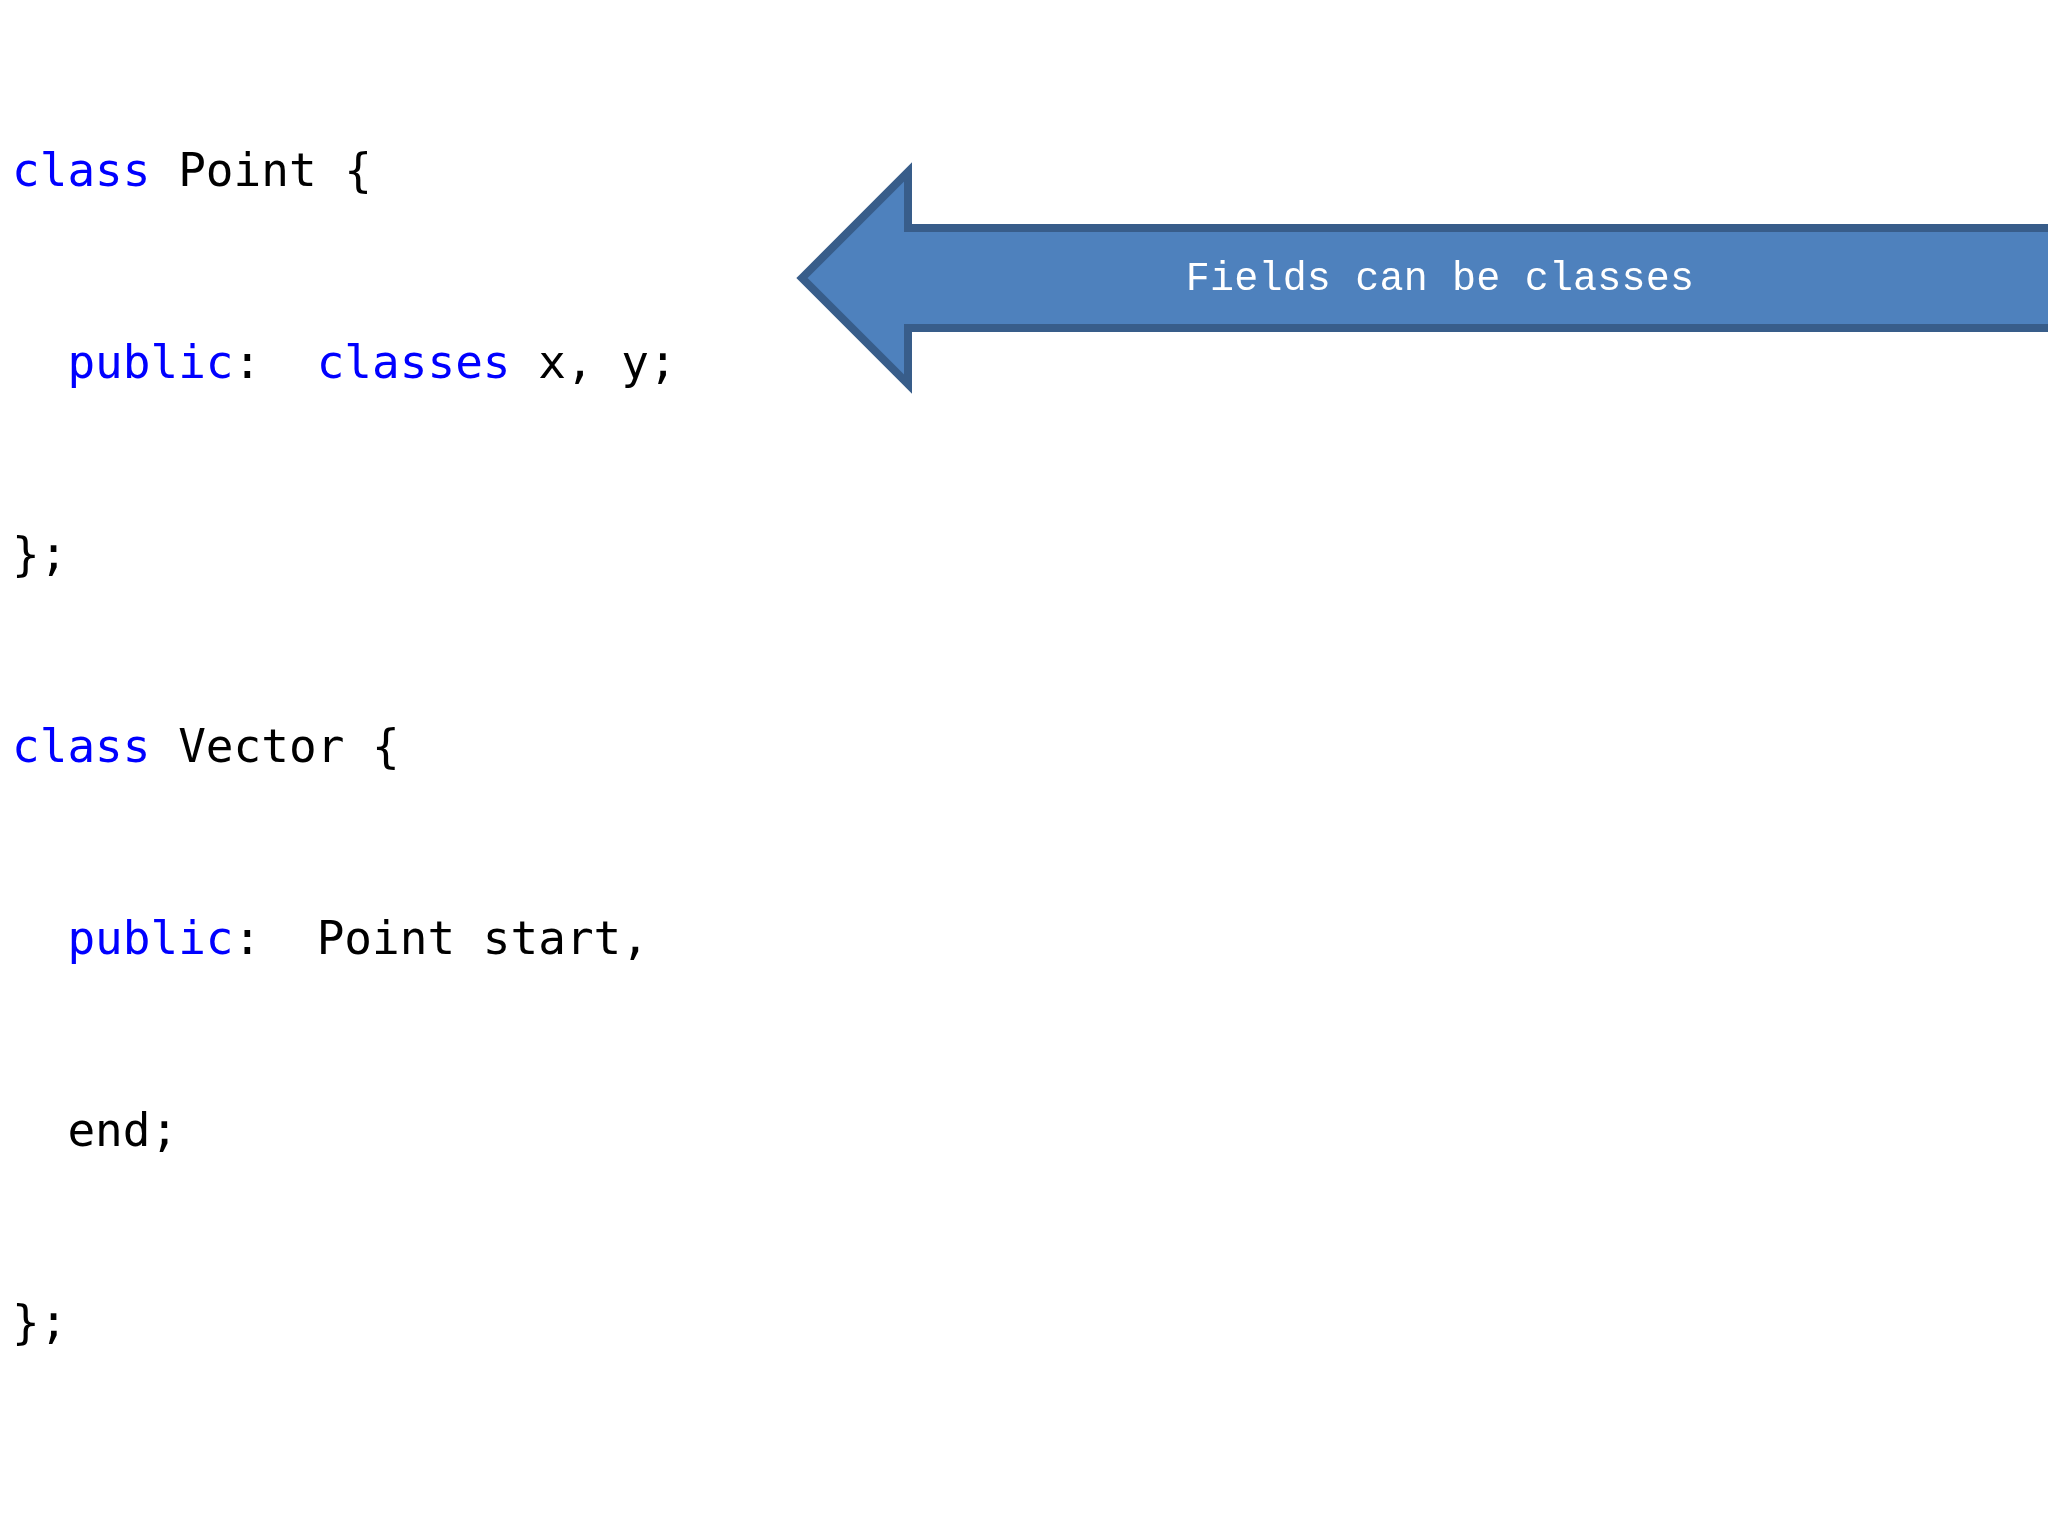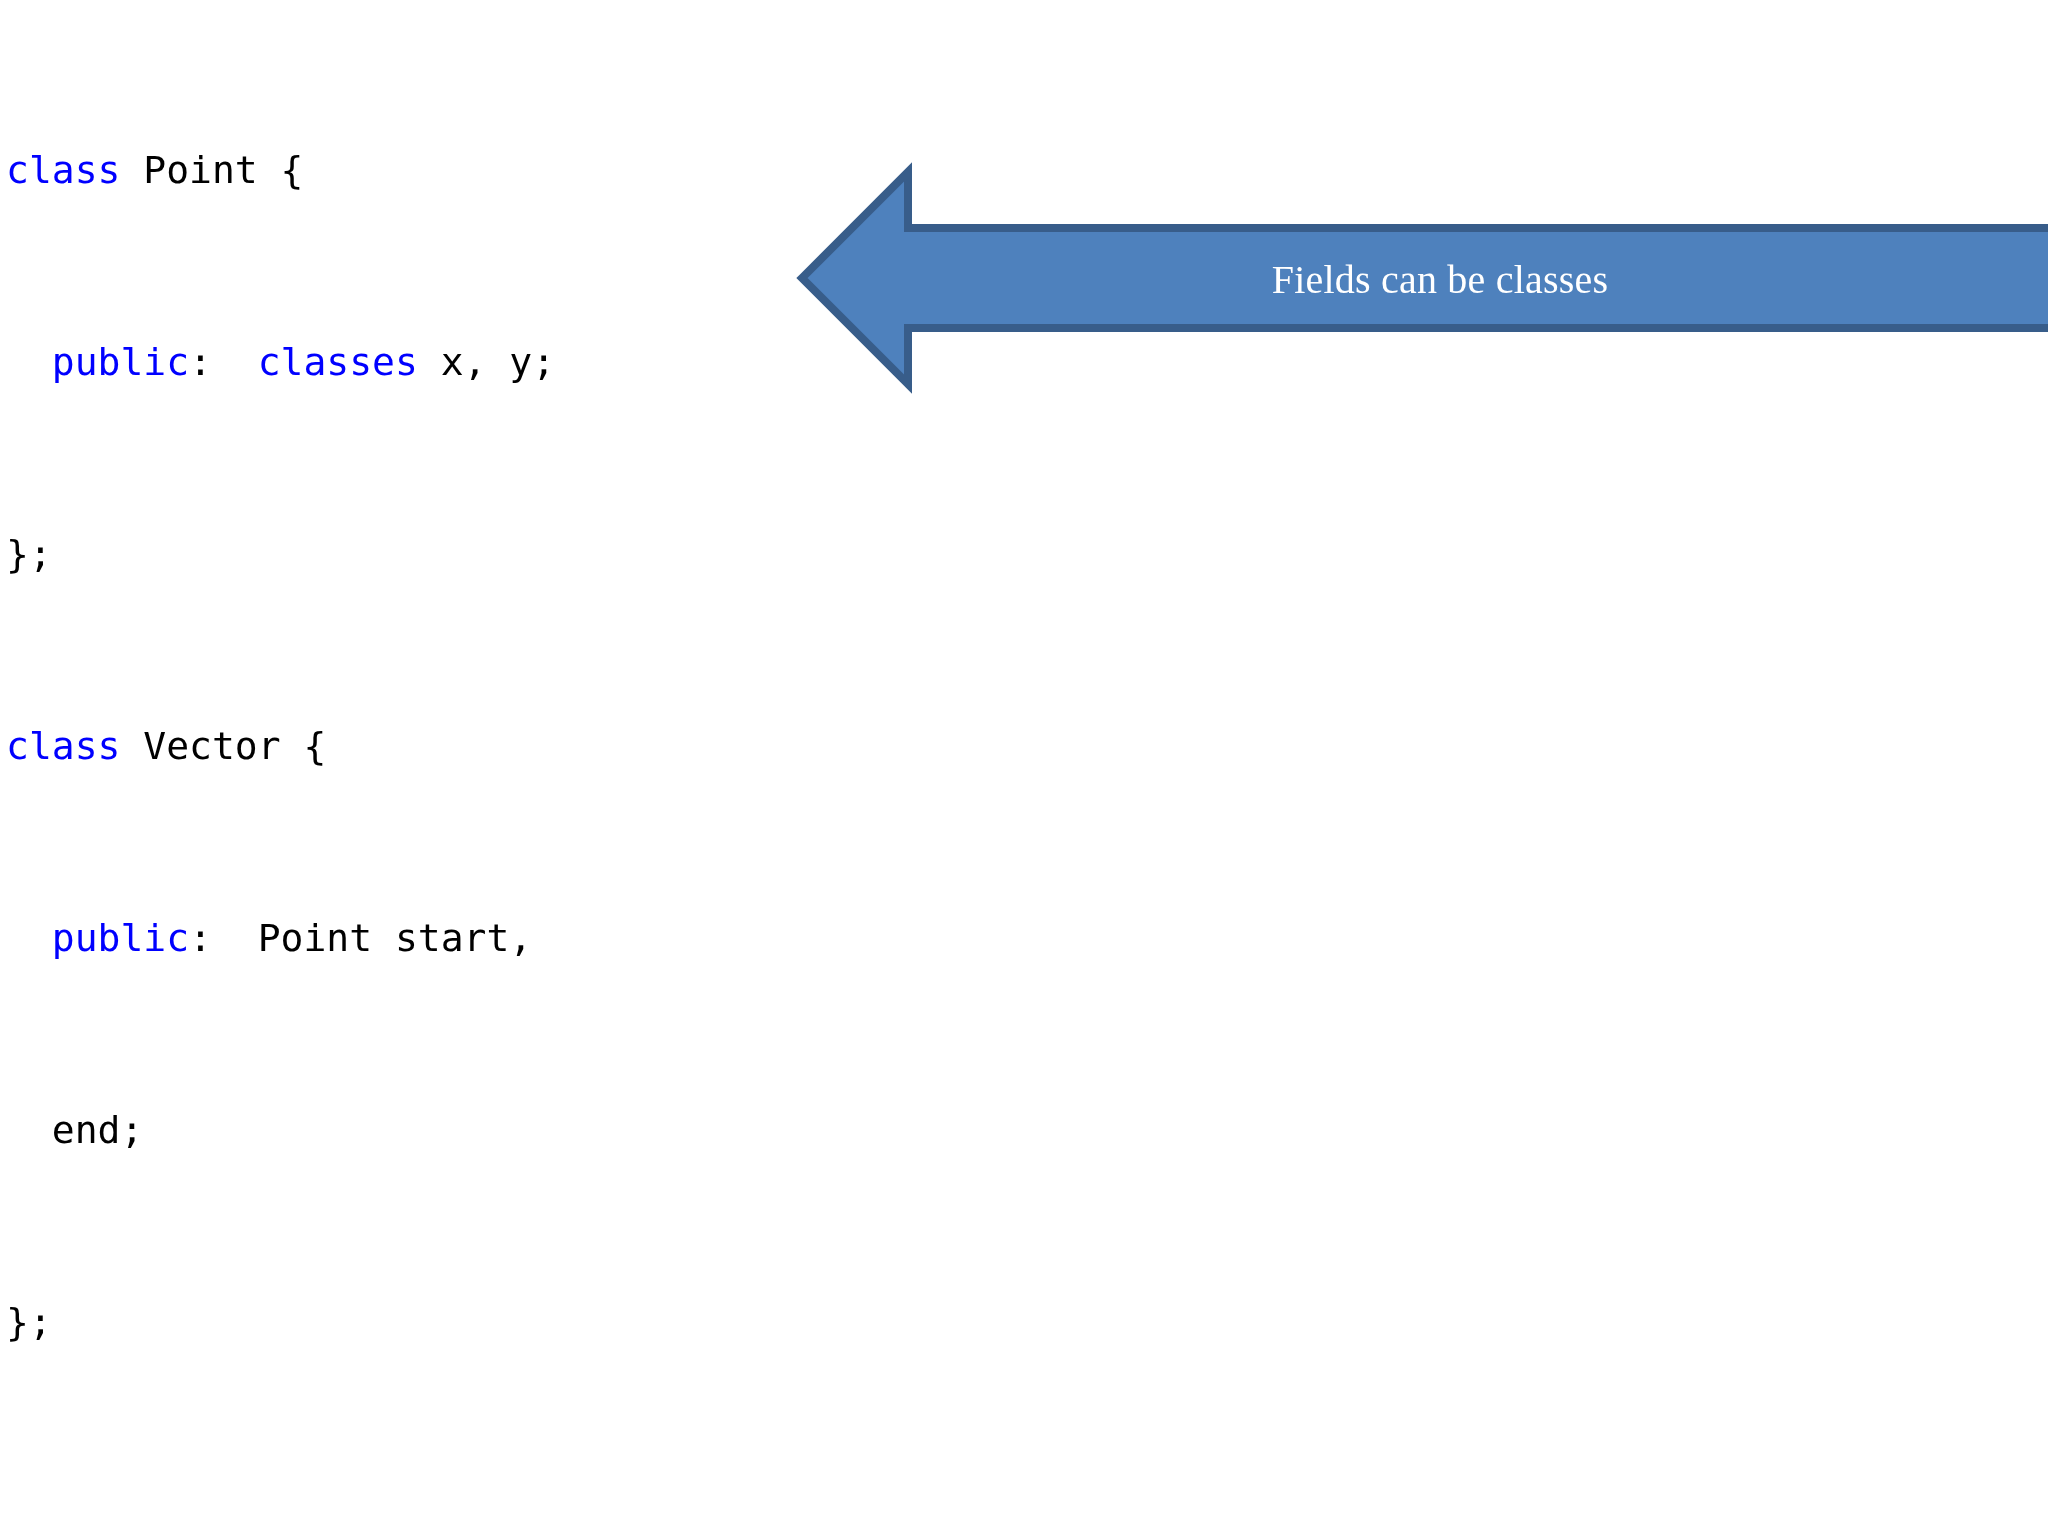--- a/index.html
+++ b/index.html
@@ -13,25 +13,25 @@
     width: 2048px;
     height: 1536px;
     background: #ffffff;
     overflow: hidden;
     font-family: "Liberation Sans", sans-serif;
   }
 
   
   #code-block {
     position: absolute;
-    left: 6px;
+    left: 12px;
     top: 2px;
     width: 760px;
     font-family: "DejaVu Sans Mono", "Liberation Mono", monospace;
-    font-size: 38px;
+    font-size: 46px;
     line-height: 48px;
     white-space: pre;
     color: #000000;
   }
   .code-line {
     white-space: pre;
     display: block;
     height: 48px;
   }
   .kw  { color: #0000FF; }
@@ -56,21 +56,21 @@
   #arrow-label {
     position: absolute;
     left: 112px;
     top: 61px;
     width: 1060px;
     height: 104px;
     display: flex;
     align-items: center;
     justify-content: center;
     color: #ffffff;
-    font-family: Liberation Serif, serif;
+    font-family: Liberation Mono, monospace;
     font-size: 40px;
     font-weight: normal;
     letter-spacing: 0.2px;
     text-align: right;
     pointer-events: none;
   }
 </style>
 </head>
 <body>
 

